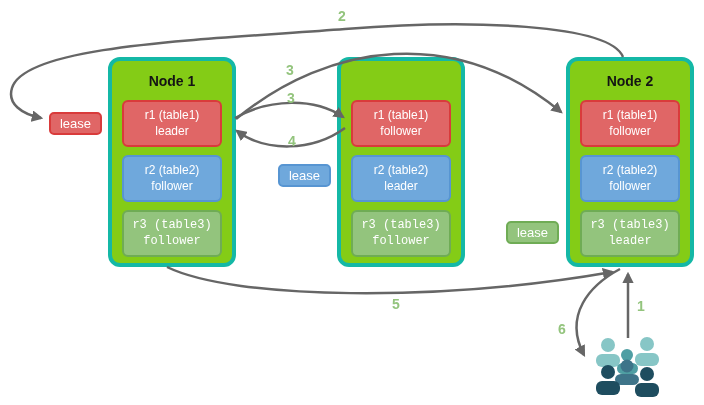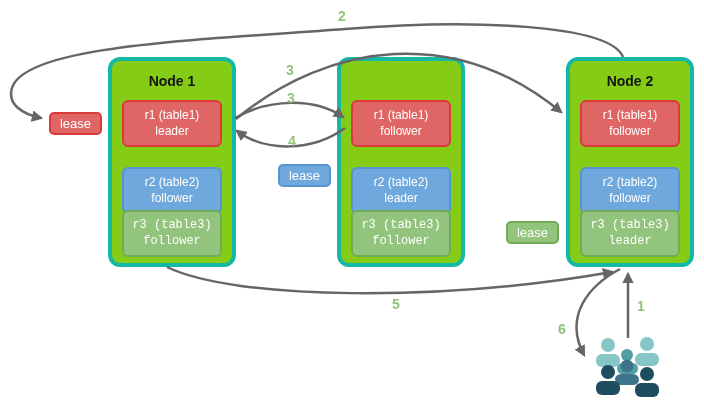--- a/index.html
+++ b/index.html
@@ -16,21 +16,21 @@
     text-align:center; margin-top:12px; font-weight:bold; font-size:14px;
     color:#141414;
   }
   .replica {
     position:absolute; left:10px; width:100px; height:47px;
     border-radius:6px; border:2px solid transparent; color:#ffffff;
     font-size:12px; text-align:center; display:flex; flex-direction:column;
     justify-content:center; line-height:1.3; box-sizing:border-box;
   }
   .replica.red   { background:#E06666; border-color:#D93B3B; }
-  .replica.blue  { background:#6FA8DC; border-color:#5795D2;margin-top:12px; }
+  .replica.blue  { background:#6FA8DC; border-color:#5795D2; }
   .replica.green { background:#93C47D; border-color:#6FAC55; }
   .r-pos-0 { top:39px; } .r-pos-1 { top:94px; } .r-pos-2 { top:149px;font-family:Liberation Mono, monospace; }
 
   .lease {
     position:absolute; width:53px; height:23px; border-radius:5px;
     color:#ffffff; font-size:13px; display:flex; align-items:center;
     justify-content:center; box-sizing:border-box; border:2px solid transparent;
     z-index:3;
   }
   .lease.red   { left:49px;  top:112px; background:#E06666; border-color:#D93B3B; }

